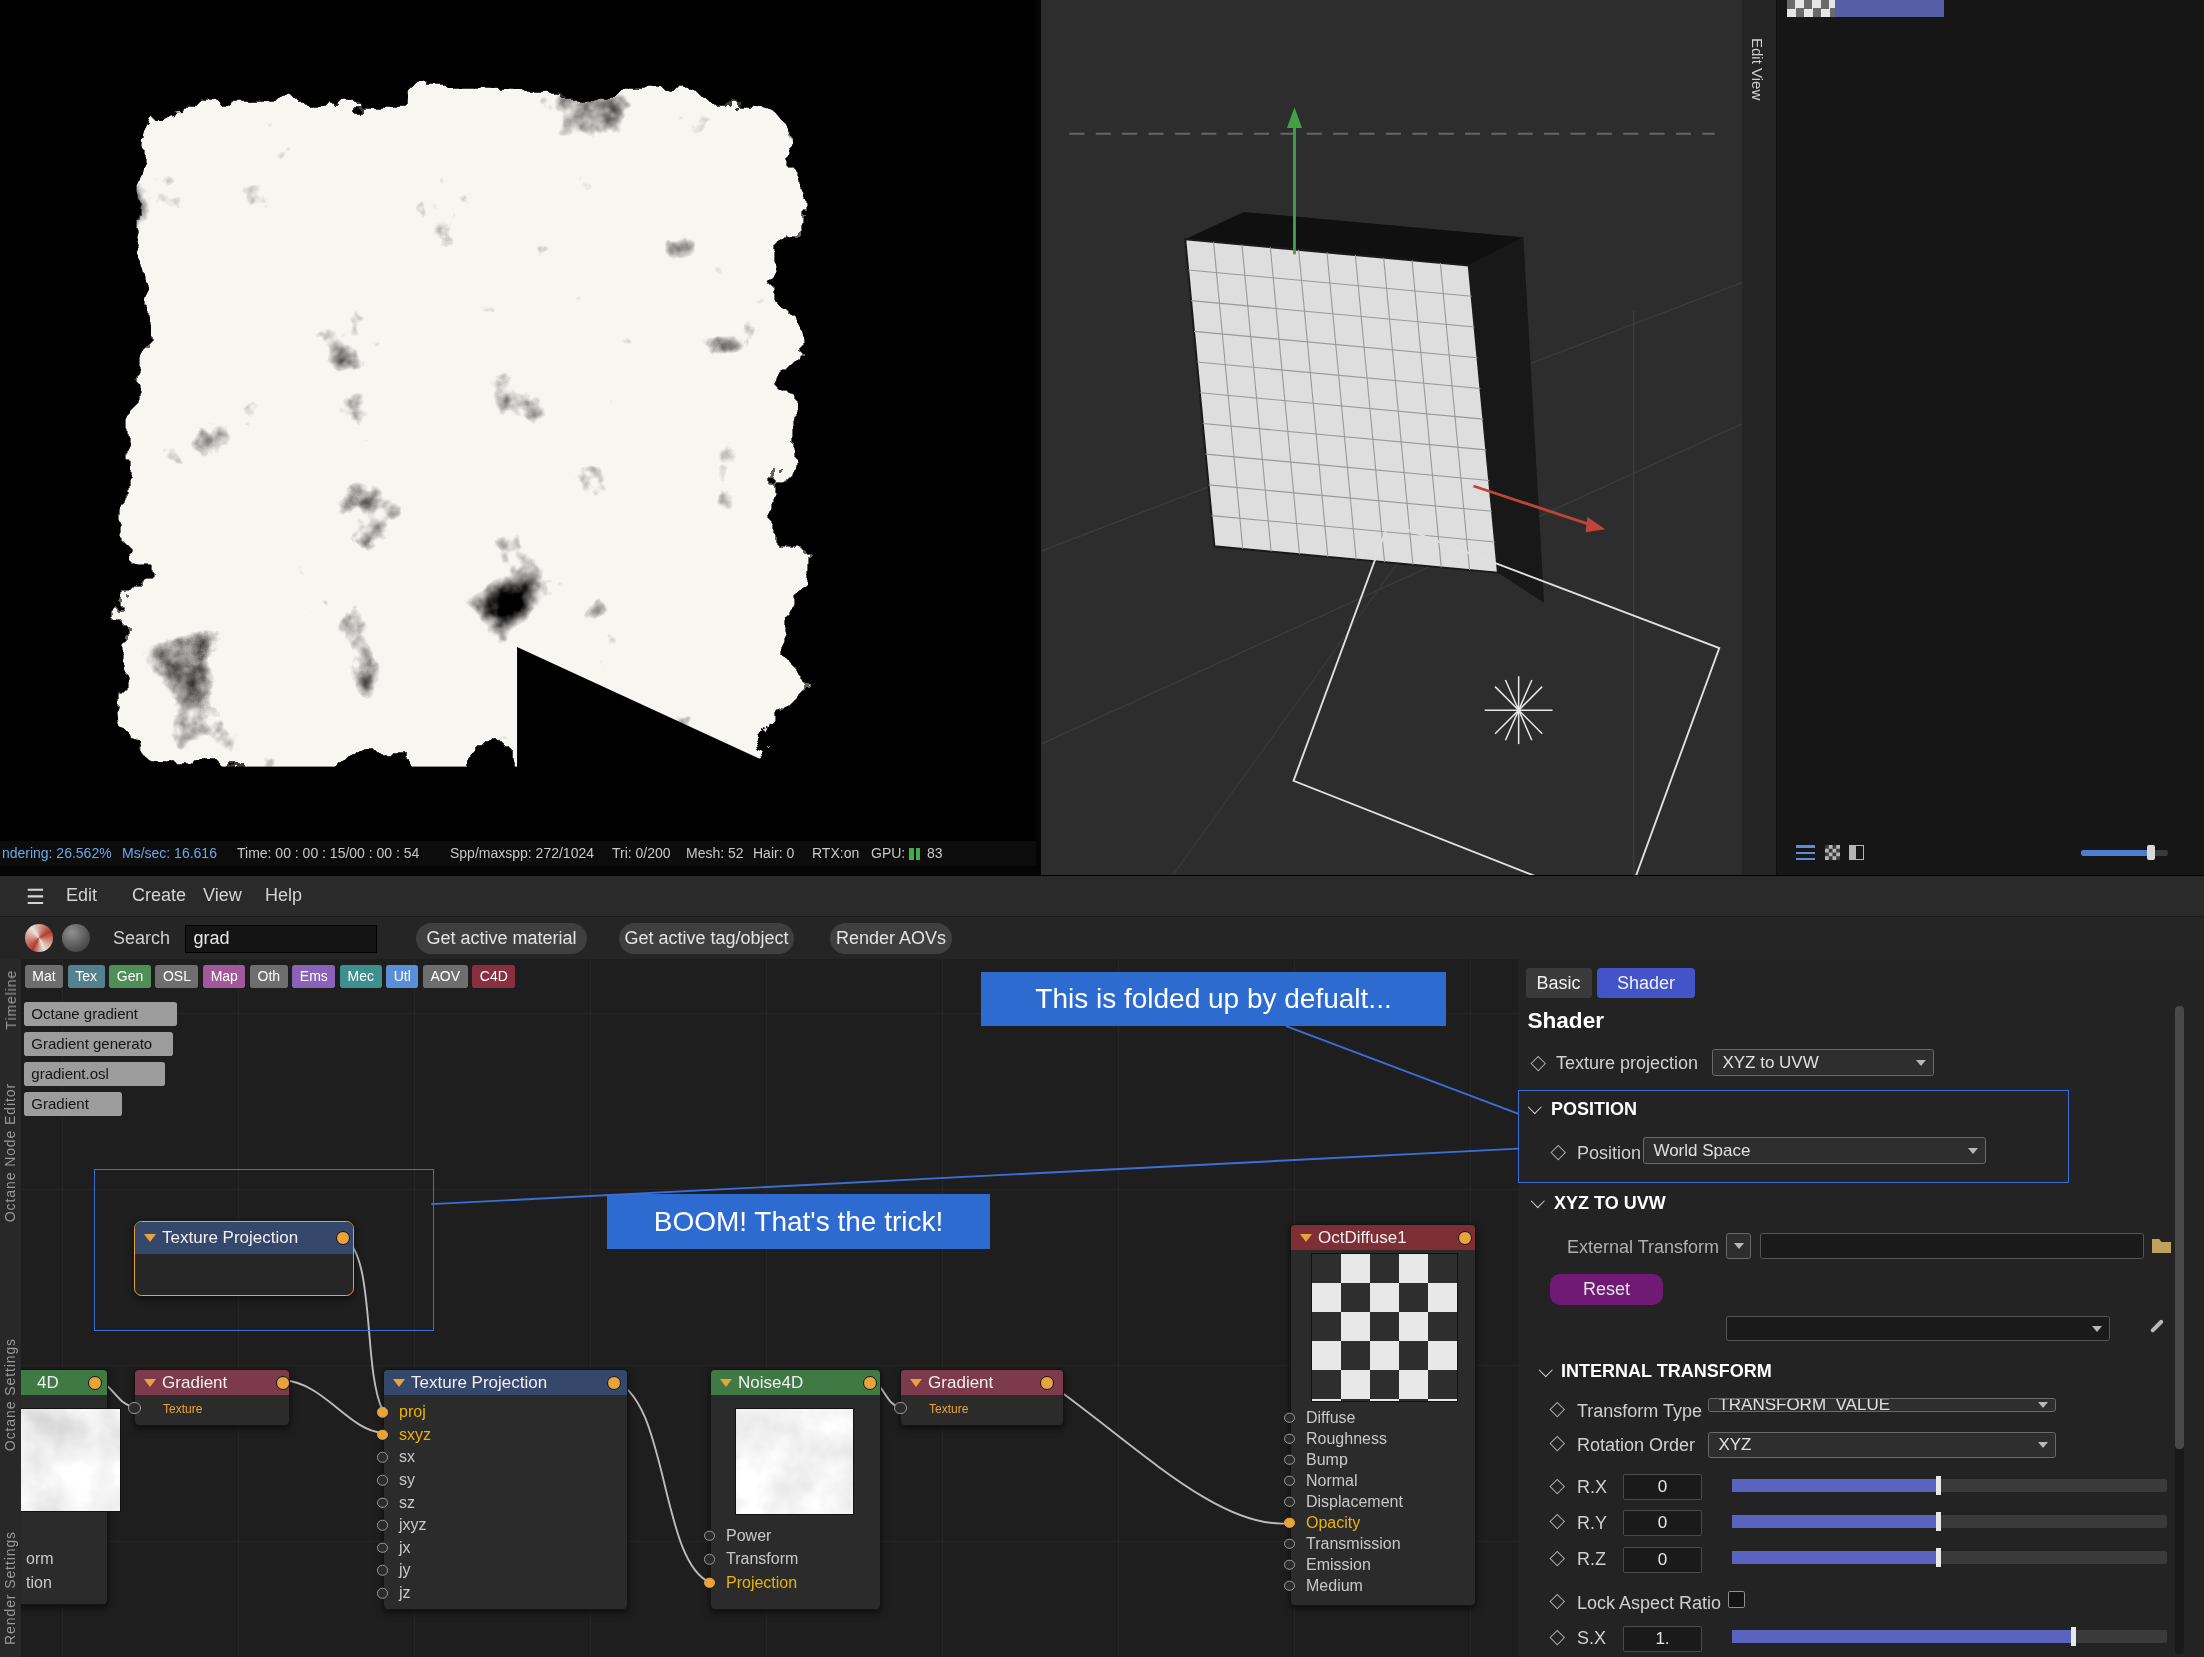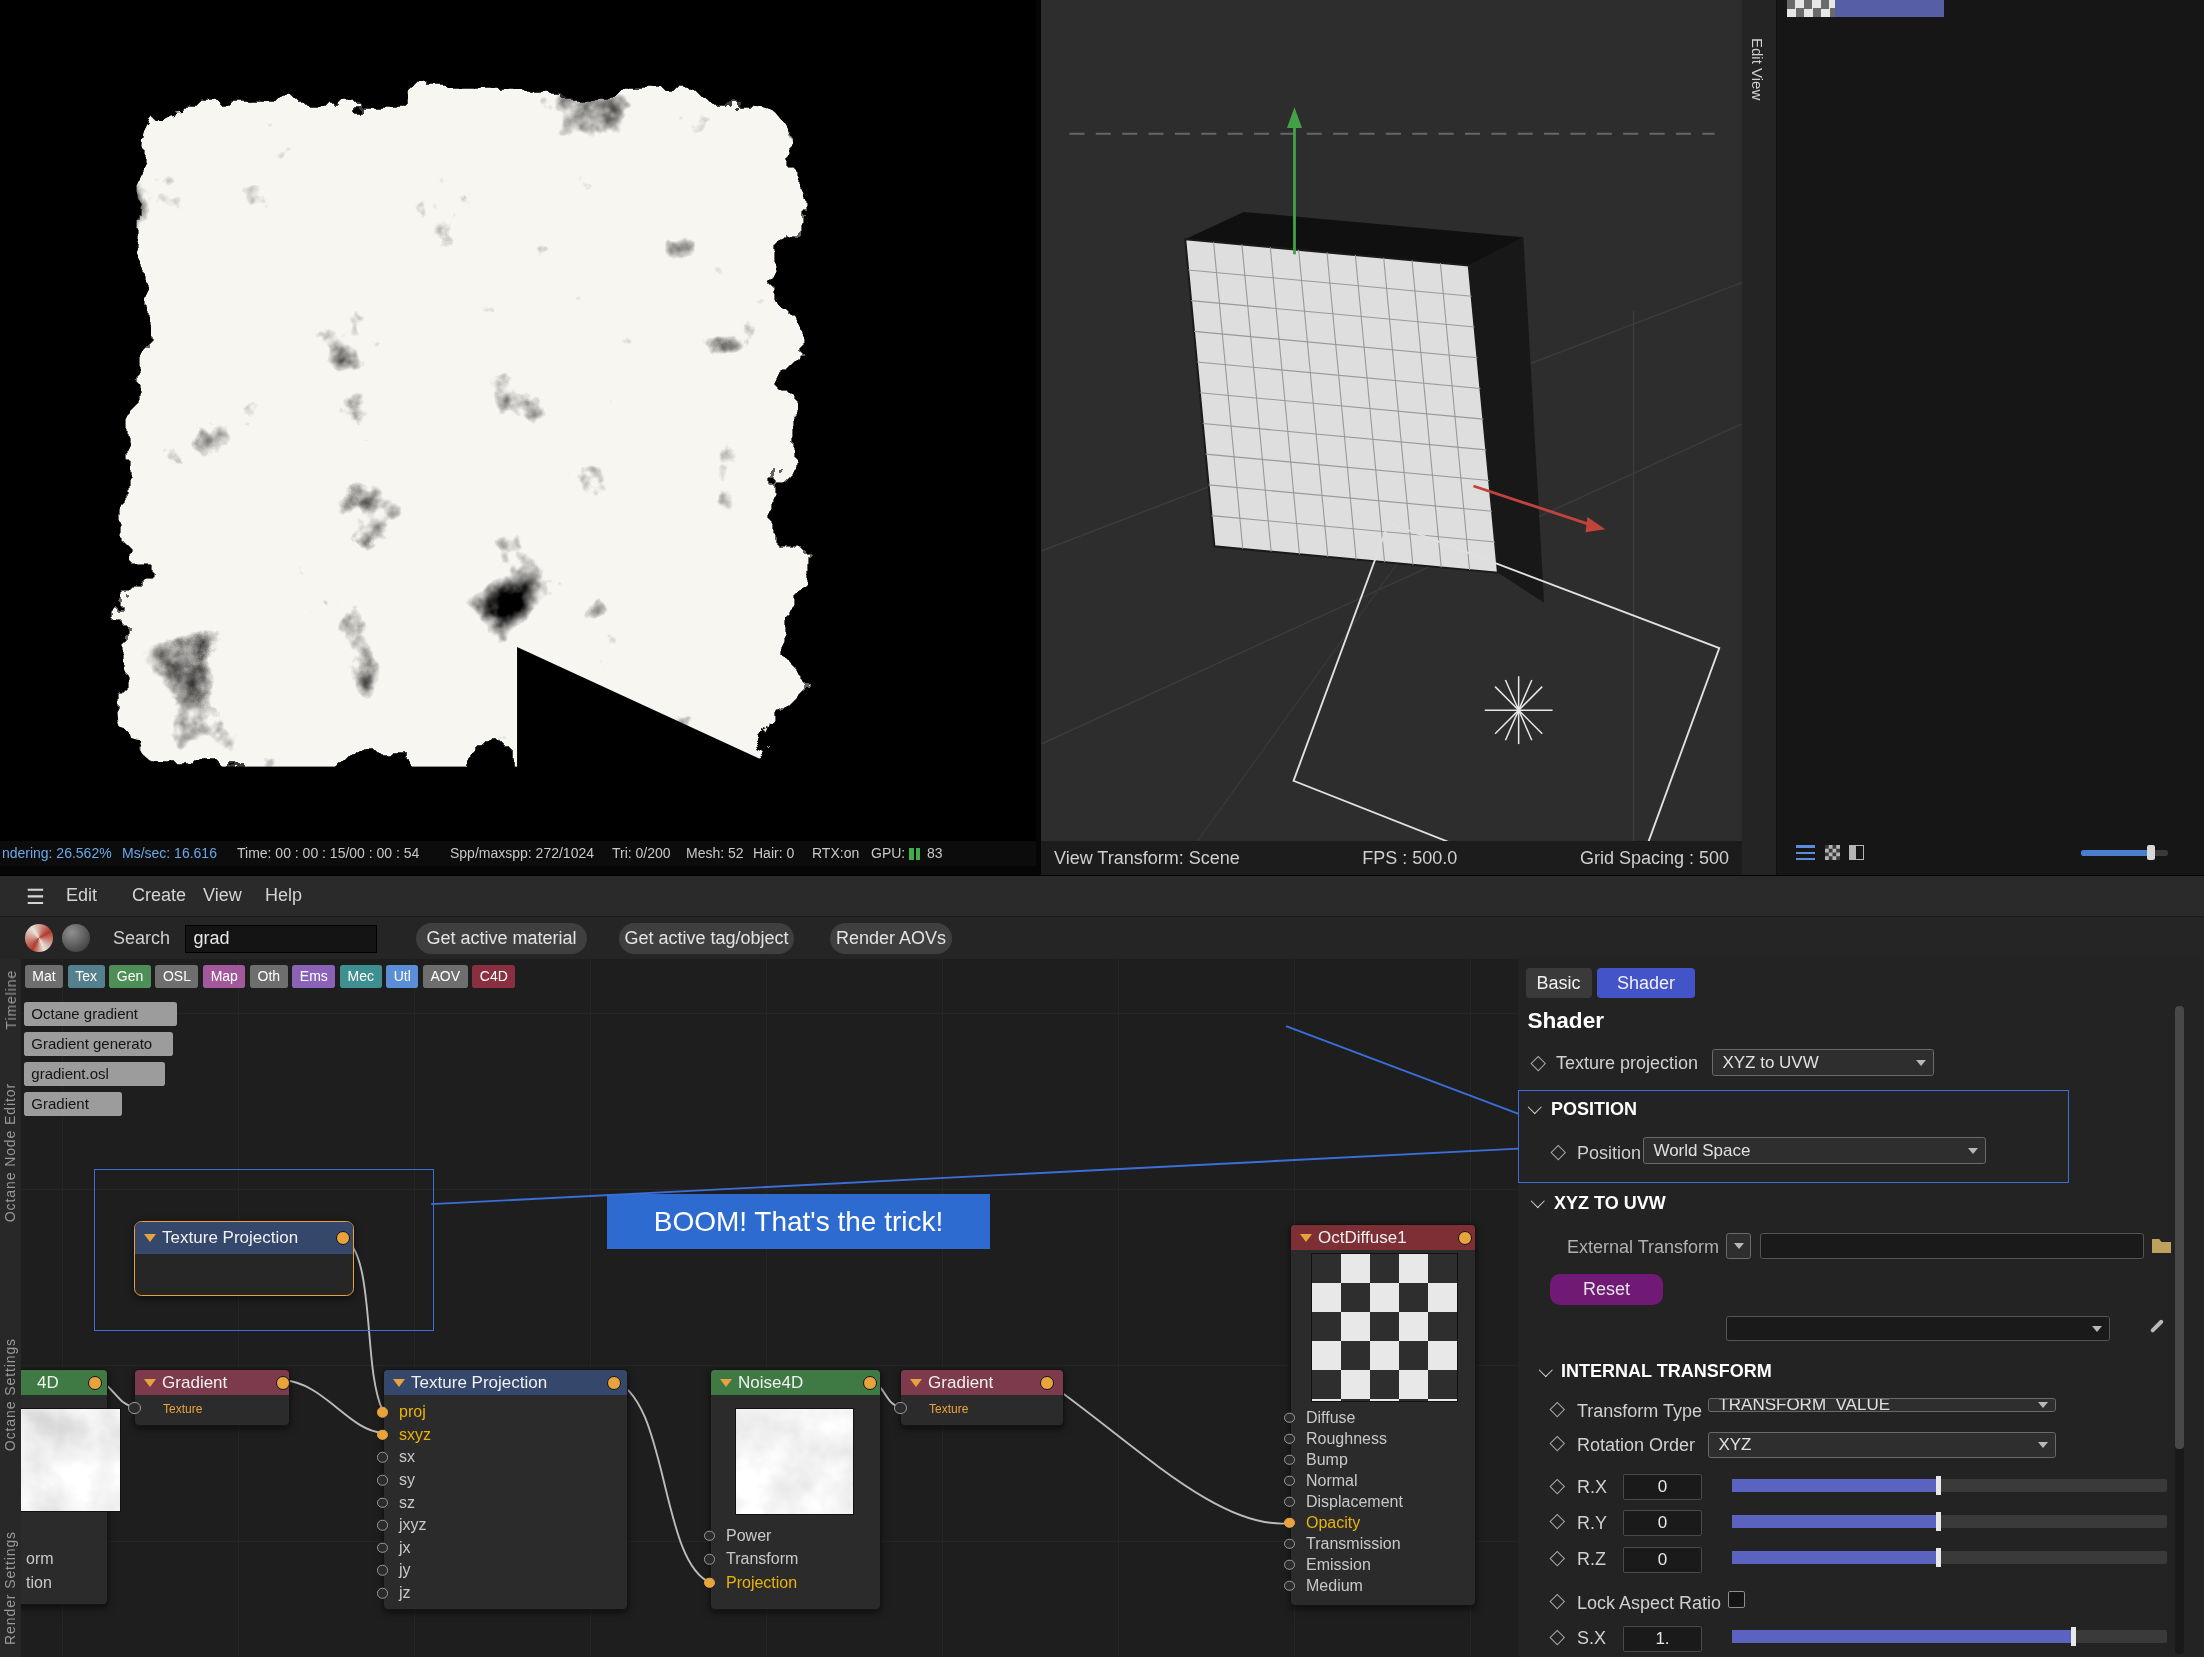--- a/index.html
+++ b/index.html
@@ -206,25 +206,20 @@
 
       <g stroke="#e8e8e8" stroke-width="1.6">
         <line x1="471" y1="754" x2="543" y2="754"></line>
         <line x1="507" y1="718" x2="507" y2="790"></line>
         <line x1="482" y1="729" x2="532" y2="779"></line>
         <line x1="482" y1="779" x2="532" y2="729"></line>
         <line x1="493" y1="722" x2="521" y2="786"></line>
         <line x1="493" y1="786" x2="521" y2="722"></line>
       </g>
     </svg>
-    <div id="viewport-footer">
-      <span>View Transform: Scene</span>
-      <span>FPS : 500.0</span>
-      <span>Grid Spacing : 500</span>
-    </div>
   </div>
 
   <div class="abs" id="view-side">
     <div id="edit-view-strip">
       <div class="vtext" style="position:absolute;left:6.6px;top:38px">Edit View</div>
     </div>
     <div id="side-swatch"></div>
     <div id="side-colorbar"></div>
     <div class="mini-icon" id="icon-list"></div>
     <div class="mini-icon" id="icon-grid"></div>
@@ -456,20 +451,21 @@
             <span>Emission</span>
           </div>
         <div class="port" style="height:21px">
             <span class="pdot"></span>
             <span>Medium</span>
           </div>
       </div>
       <span class="outdot" style="left:167px;top:5.6px"></span>
     </div>
 
+    <div class="callout" style="left:960px;top:13px;width:465px;height:54px">This is folded up by defualt...</div>
     <div class="callout" style="left:586px;top:235px;width:383px;height:55px">BOOM! That's the trick!</div>
   </div>
 
   <div class="abs" id="inspector">
     <div class="tab" style="left:7.5px;width:66px;background:#3a3a3a">Basic</div>
     <div class="tab" style="left:79px;width:98px;background:#4353c8">Shader</div>
     <div id="insp-heading">Shader</div>
 
     <span class="diamond" style="left:15px;top:99px"></span>
     <span class="lbl" style="left:38px;top:94px">Texture projection</span>

